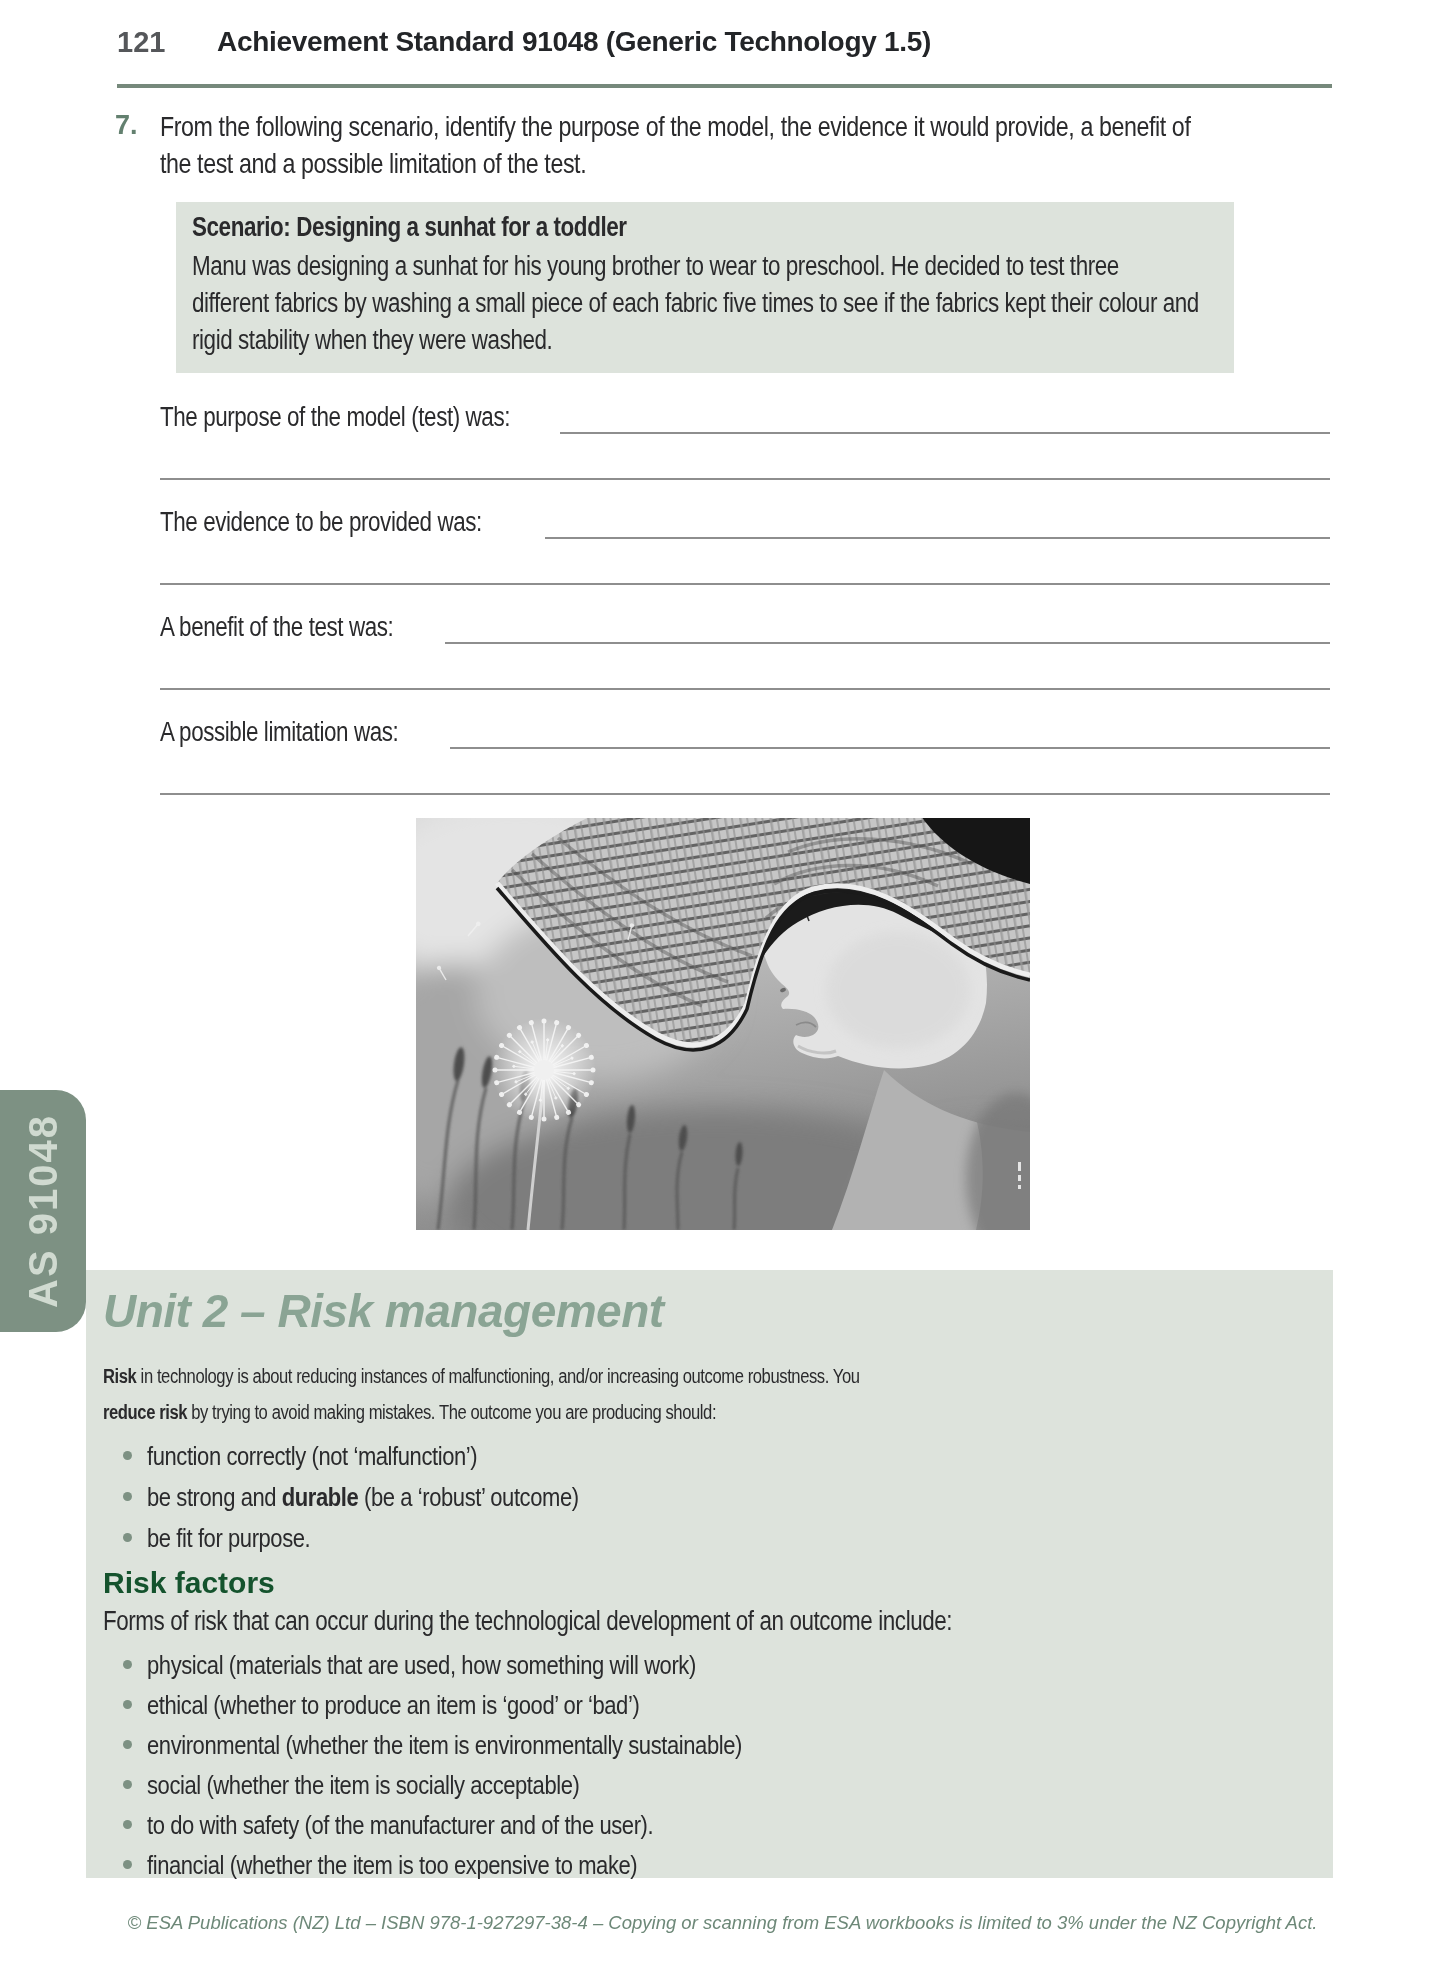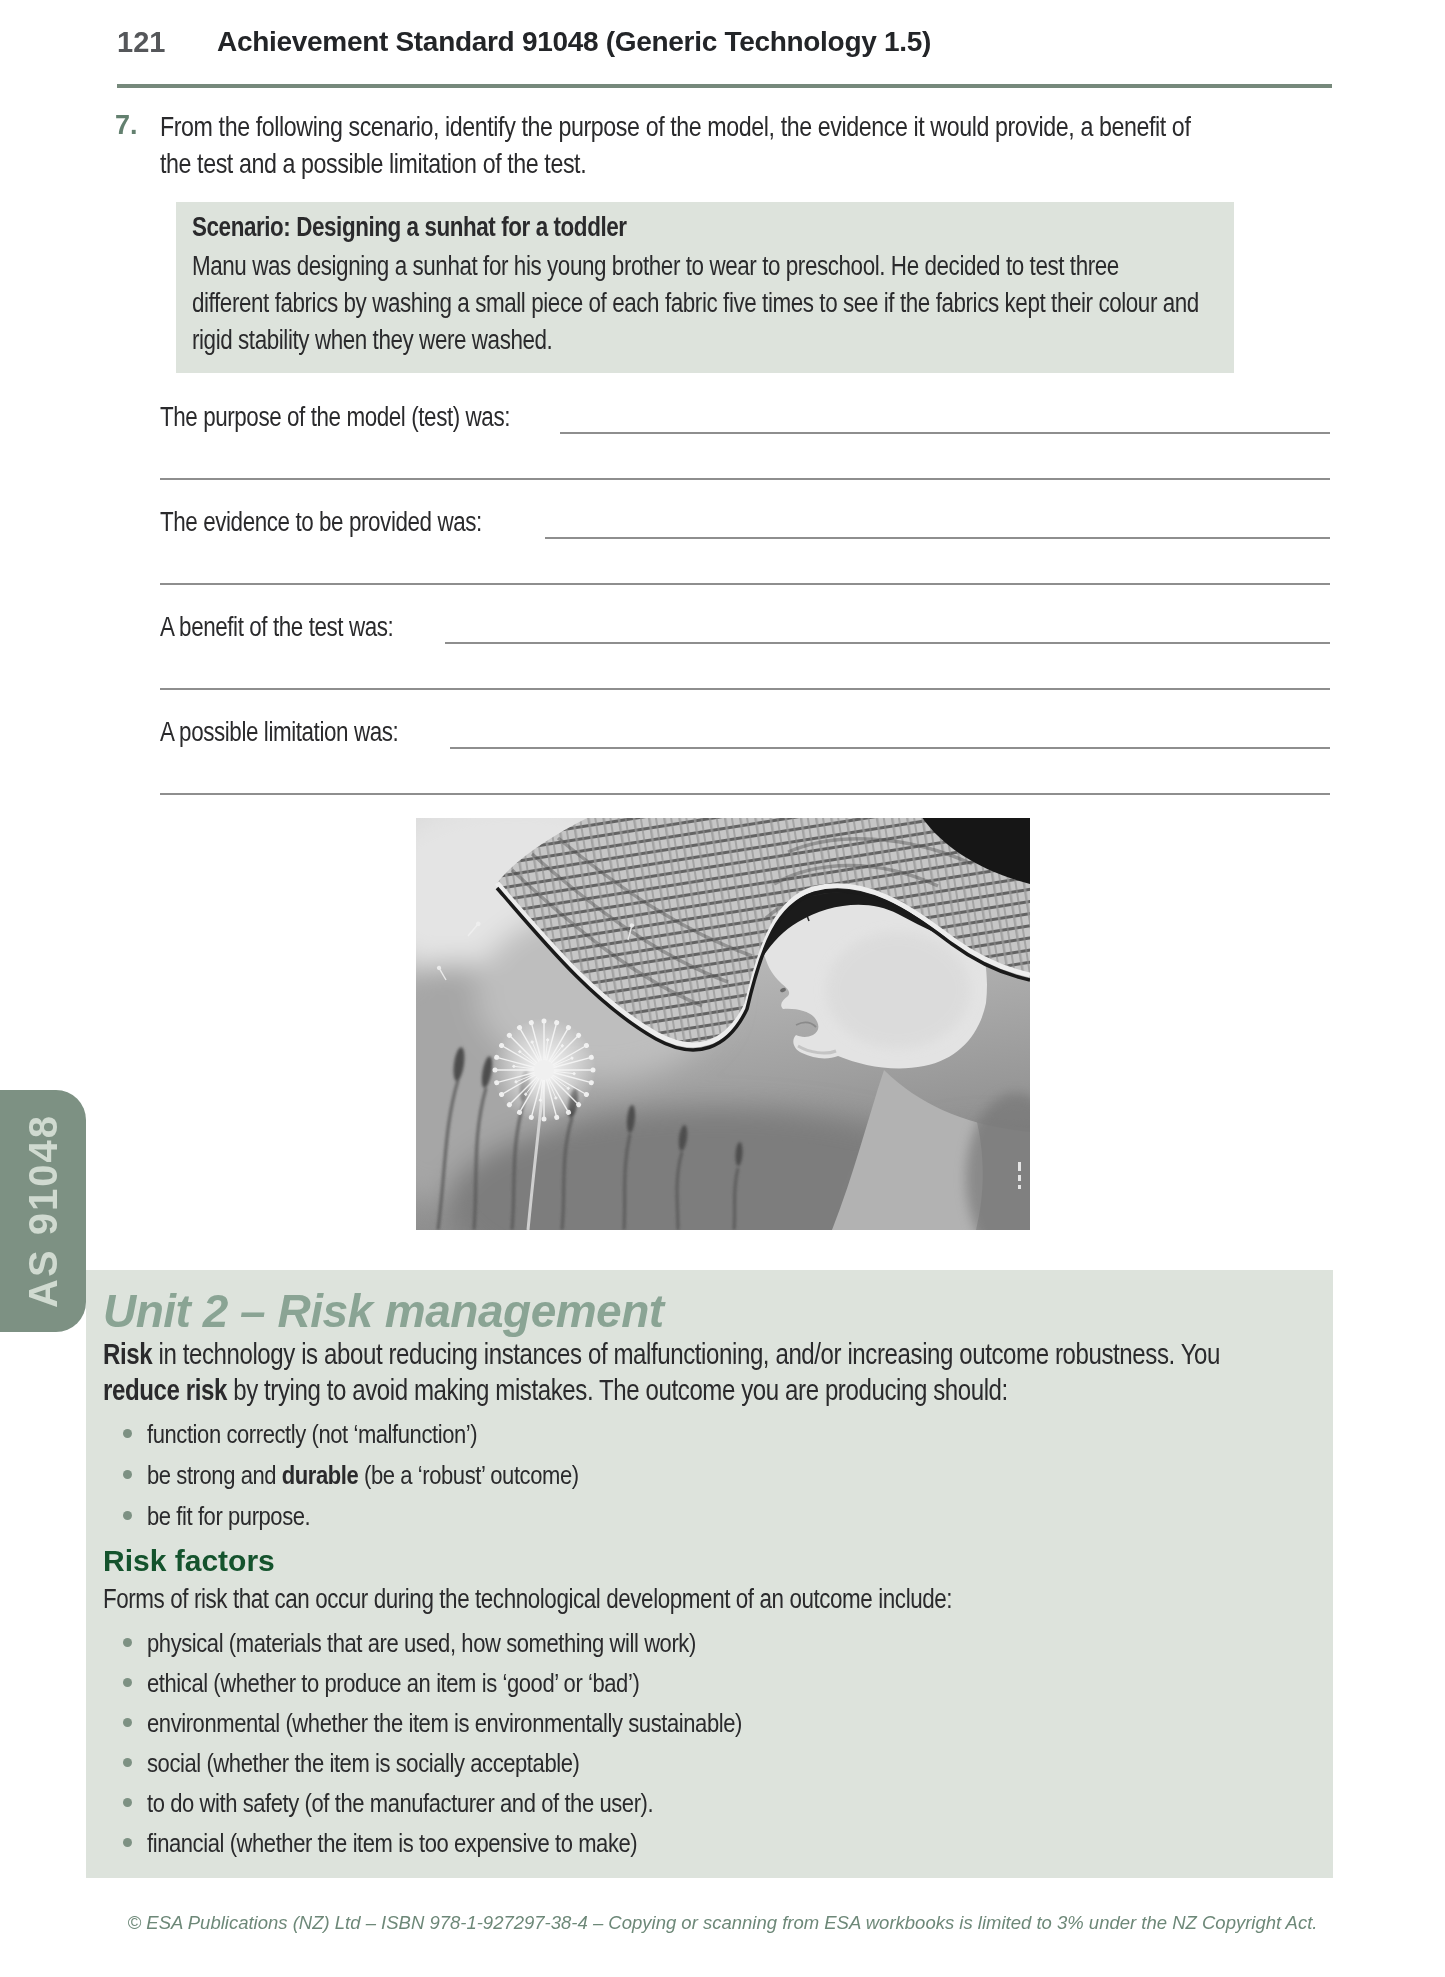--- a/index.html
+++ b/index.html
@@ -50,21 +50,21 @@
   .as-tab{left:0;top:1090px;width:86px;height:242px;background:var(--tab_bg);
     border-radius:0 30px 30px 0;display:flex;align-items:center;justify-content:center;}
   .as-tab-label{writing-mode:vertical-rl;transform:rotate(180deg);
     font-size:40px;font-weight:bold;color:var(--tab_text);letter-spacing:2px;}
 
   
   .unit-box{left:86px;top:1270px;width:1247px;height:608px;background:var(--box_bg);
     padding:0 20px 0 17px;}
   .unit-title{margin-top:16px;font-size:46px;line-height:50px;font-weight:bold;
     font-style:italic;color:var(--unit_title);letter-spacing:-0.5px;}
-  .unit-intro{margin-top:0;font-size:29px;line-height:36px;}
+  .unit-intro{margin-top:22px;font-size:20px;line-height:36px;}
   .unit-intro .line{display:block;height:36px;}
   ul.bullets{margin:6px 0 0 0;padding:0;list-style:none;}
   ul.bullets li{position:relative;padding-left:44px;font-size:26.5px;}
   ul.bullets.tight li{line-height:40px;height:40px;}
   ul.bullets.loose li{line-height:41px;height:41px;}
   ul.bullets li .dot{position:absolute;left:20px;top:15px;width:9px;height:9px;
     border-radius:50%;background:var(--bullet);}
   .unit-sub{margin-top:6px;font-size:30px;line-height:36px;font-weight:bold;color:#14532d;}
   .factors-intro{margin-top:2px;font-size:27px;line-height:36px;}
 

